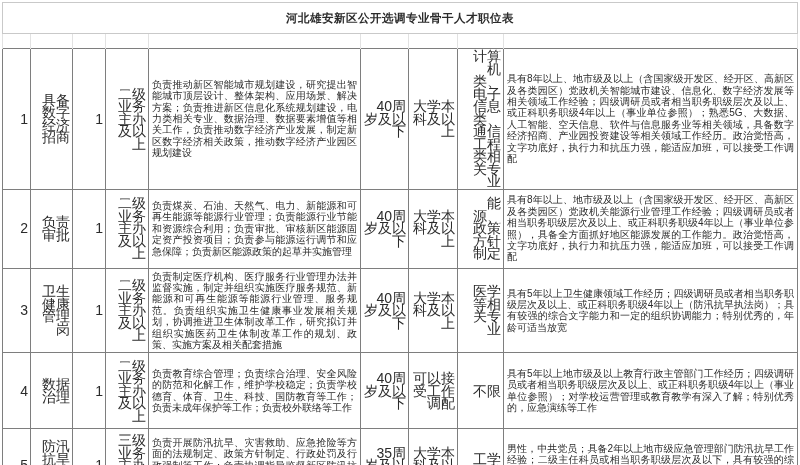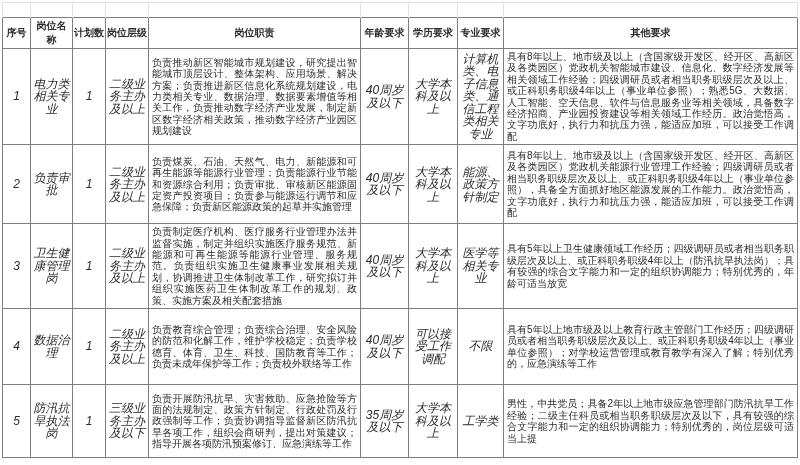--- a/index.html
+++ b/index.html
@@ -53,26 +53,25 @@
     font-size: 10px;
     font-weight: bold;
     text-align: center;
     vertical-align: middle;
     padding: 1px;
   }
   tr.data-row td {
     border: 1px solid #7e7e7e;
   }
   td.c {
-    text-align: center;
+    text-align: right;
     vertical-align: middle;
-    font-size: 12px;
+    font-size: 14px;
     line-height: 12.5px;
     padding: 1px 2px;
-    font-style: italic;
   }
   td.t {
     text-align: justify;
     vertical-align: middle;
     font-size: 10px;
     line-height: 11.4px;
     padding: 2px 3px;
   }
   tr.r1 { height: 80px; }
   tr.r2 { height: 79px; }
@@ -91,48 +90,40 @@
         <col style="width:33px">
       <col style="width:43px">
         <col style="width:212px">
         <col style="width:48px">
       <col style="width:49px">
         <col style="width:46px">
         <col style="width:294px">
     </colgroup>
 
     <tbody>
+        <tr class="title-row">
+      <td colspan="9">河北雄安新区公开选调专业骨干人才职位表</td>
+    </tr>
 
     <tr class="spacer-row">
       <td></td>
       <td></td>
       <td></td>
       <td></td>
       <td></td>
       <td></td>
       <td></td>
       <td></td>
       <td></td>
     </tr>
 
-    <tr class="header-row">
-      <th>序号</th>
-      <th>岗位名称</th>
-      <th>计划数</th>
-      <th>岗位层级</th>
-      <th>岗位职责</th>
-      <th>年龄要求</th>
-      <th>学历要求</th>
-      <th>专业要求</th>
-      <th>其他要求</th>
-    </tr>
 
     <tr class="data-row r1">
       <td class="c">1</td>
-      <td class="c">电力类相关专业</td>
+      <td class="c">具备数字经济招商</td>
       <td class="c">1</td>
       <td class="c">二级业务主办及以上</td>
       <td class="t">负责推动新区智能城市规划建设，研究提出智能城市顶层设计、整体架构、应用场景、解决方案；负责推进新区信息化系统规划建设，电力类相关专业、数据治理、数据要素增值等相关工作，负责推动数字经济产业发展，制定新区数字经济相关政策，推动数字经济产业园区规划建设</td>
       <td class="c">40周岁及以下</td>
       <td class="c">大学本科及以上</td>
       <td class="c">计算机类、电子信息类、通信工程类相关专业</td>
       <td class="t">具有8年以上、地市级及以上（含国家级开发区、经开区、高新区及各类园区）党政机关智能城市建设、信息化、数字经济发展等相关领域工作经验；四级调研员或者相当职务职级层次及以上、或正科职务职级4年以上（事业单位参照）；熟悉5G、大数据、人工智能、空天信息、软件与信息服务业等相关领域，具备数字经济招商、产业园投资建设等相关领域工作经历。政治觉悟高，文字功底好，执行力和抗压力强，能适应加班，可以接受工作调配</td>
     </tr>
 
     <tr class="data-row r2">

